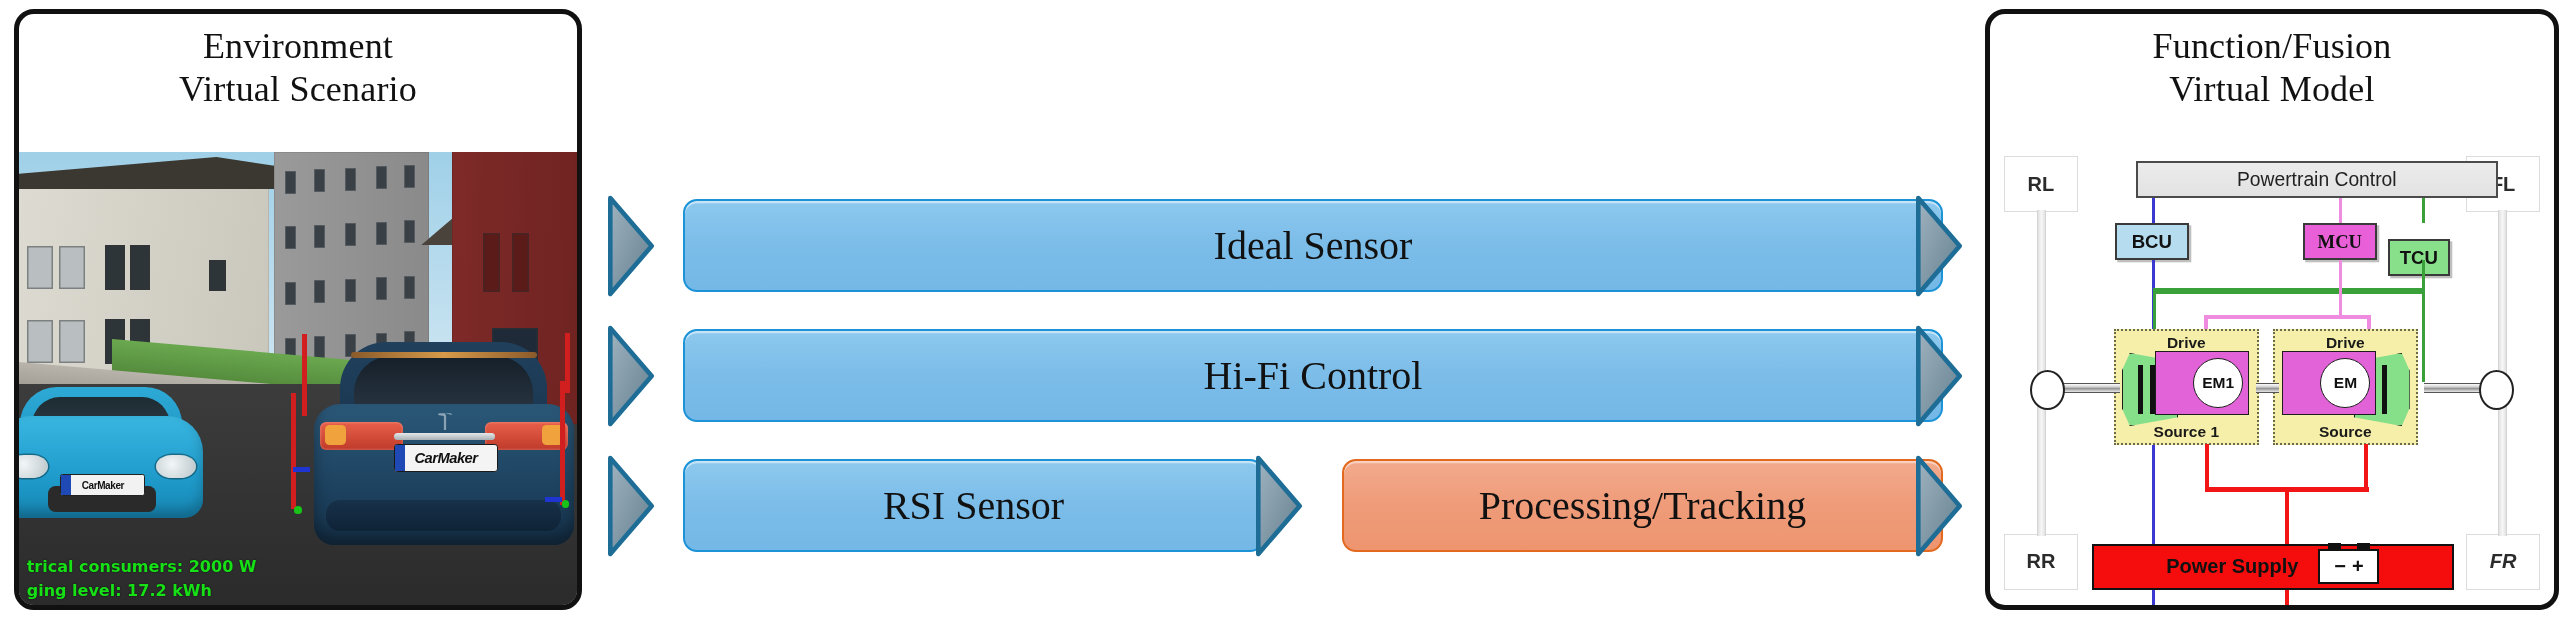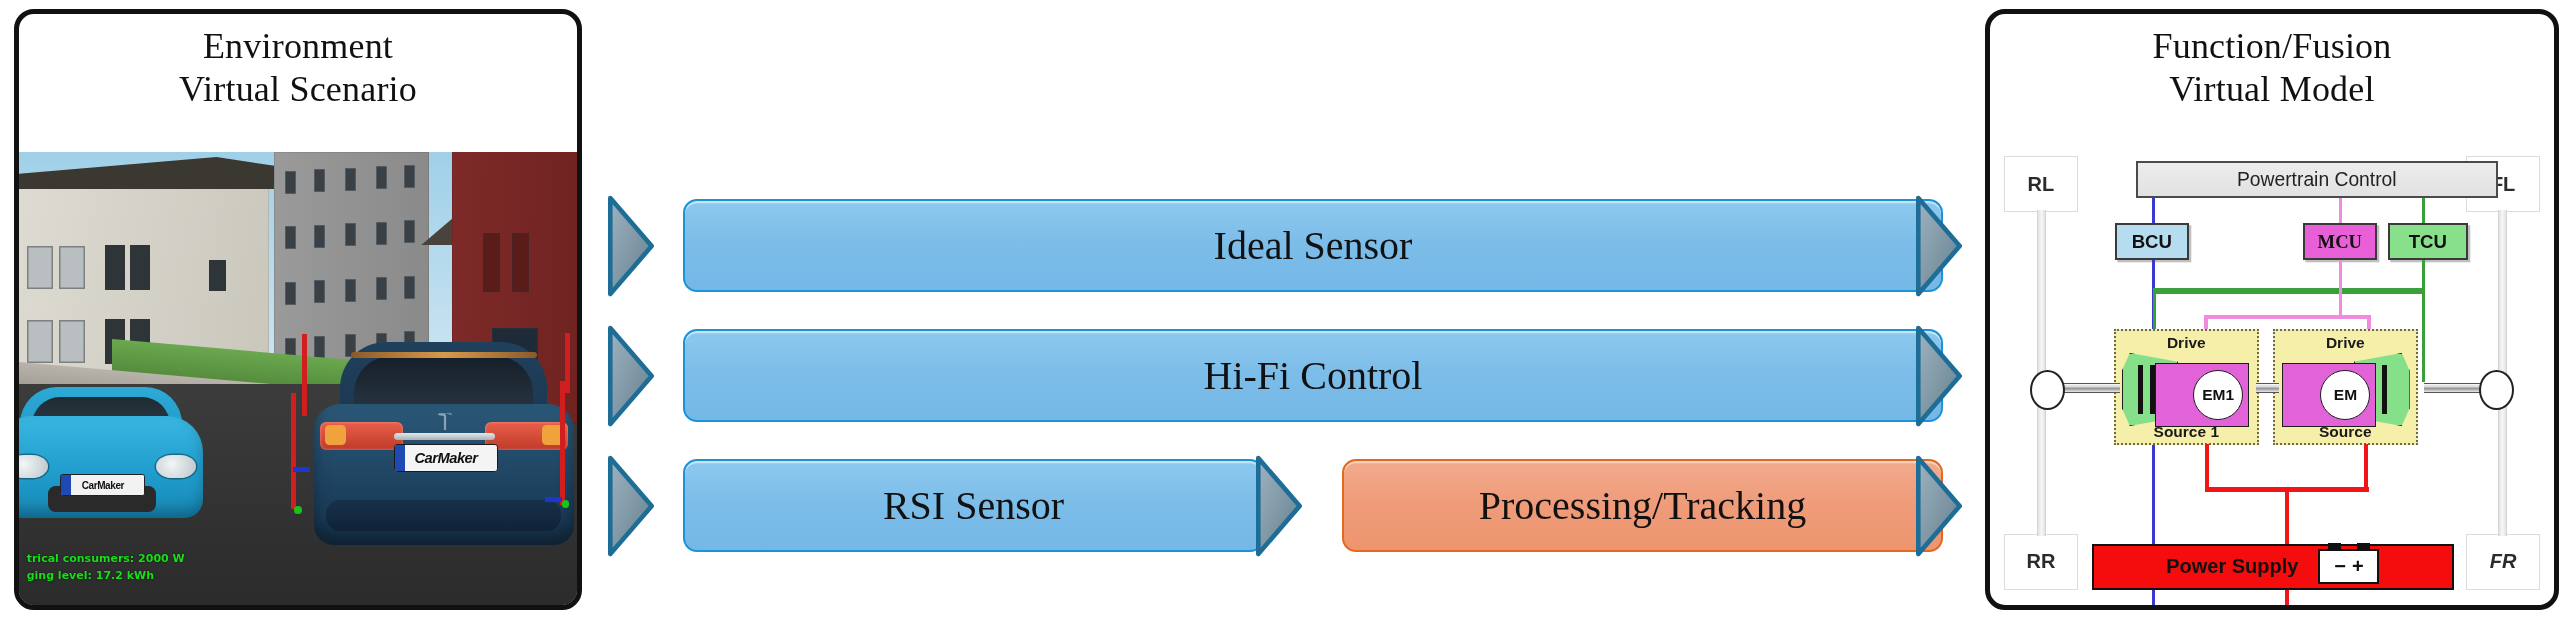--- a/index.html
+++ b/index.html
@@ -185,23 +185,23 @@
     background: rgba(220,230,235,.55);
     clip-path: polygon(50% 0, 58% 16%, 58% 100%, 42% 100%, 42% 16%, 0 10%, 6% 0, 94% 0, 100% 10%);
   }
   
   .marker { position:absolute; }
   .marker .v { position:absolute; width:4.6px; background:#d11f1f; }
   .marker .h { position:absolute; height:4.6px; width:17px; background:#1f35d1; }
   .marker .dot{ position:absolute; width:7.7px; height:7.7px; background:#17c417; border-radius:50%;}
 
   .overlay-text {
-    position:absolute; left: 7.7px; bottom: 21px;
+    position:absolute; left: 7.7px; bottom: 2px;
     color:#17e017;
-    font-family:"DejaVu Sans", sans-serif; font-weight:bold; font-size:11px;
+    font-family:"DejaVu Sans", sans-serif; font-weight:bold; font-size:16px;
     line-height:1.5; text-shadow: 0 0 1.5px rgba(0,0,0,.9);
     white-space: nowrap;
   }
 
   
   .bar {
     position: absolute;
     box-sizing: border-box;
     border-radius: 14px;
     display: flex; align-items: center; justify-content: center;
@@ -257,21 +257,21 @@
   }
   .ecu {
     position:absolute; box-sizing:border-box; height: 37px;
     border: 2.3px solid #3a3a3a;
     display:flex; align-items:center; justify-content:center;
     font-family:"Liberation Sans", sans-serif; font-size:18.6px; font-weight:bold; color:#111;
     box-shadow: 2.3px 2.3px 0 rgba(0,0,0,.25);
   }
   #bcu { left: 114px; top: 73px; width: 74px; background: #b5dcef; }
   #mcu { left: 302px; top: 73px; width: 74px; background: #e85fd8; font-family: Liberation Serif, serif; }
-  #tcu { left: 387px; top: 73px; width: 80px; background: #89e08b; }
+  #tcu { left: 387px; top: 89px; width: 62px; background: #89e08b; }
 
   .wire { position:absolute; }
   .wire.blue   { background: #3a3ad1; }
   .wire.pink   { background: #f08ce0; }
   .wire.green  { background: #3aa03a; }
   .wire.red    { background: #f21515; }
 
   .drive {
     position:absolute; box-sizing:border-box;
     width: 145px; height: 116px; top: 179px;
@@ -290,21 +290,21 @@
   }
   .gearbox {
     position:absolute; top: 21.6px; width: 54px; height: 71px;
     background: #86e08a; border: 1.5px solid #1d1d1d;
   }
   #gb1 { left: 6.2px;  clip-path: polygon(14% 0, 100% 12%, 100% 88%, 14% 100%, 0 76%, 0 24%); }
   #gb2 { right: 6.2px; clip-path: polygon(0 12%, 86% 0, 100% 24%, 100% 76%, 86% 100%, 0 88%); }
   .gearbox .bars { position:absolute; left:50%; top:10.8px; bottom:10.8px; width:23px; margin-left:-11.6px;
                    background: repeating-linear-gradient(90deg,#111 0 5.4px, transparent 5.4px 11.6px); }
   .em {
-    position:absolute; top: 32px; width: 60px; height: 62px;
+    position:absolute; top: 20px; width: 60px; height: 62px;
     background: #e263d8; border: 1.5px solid #1d1d1d;
     display:flex; align-items:center; justify-content:center;padding-left:32px;
   }
   #em1 { right: 7.7px; }
   #em2 { left: 7.7px; }
   .em .circ {
     width: 48px; height: 48px; border-radius: 50%;
     background:#fff; border: 1.5px solid #1d1d1d;
     display:flex; align-items:center; justify-content:center;
     font-family:"Liberation Sans", sans-serif; font-size:15.5px; font-weight:bold; color:#111;

